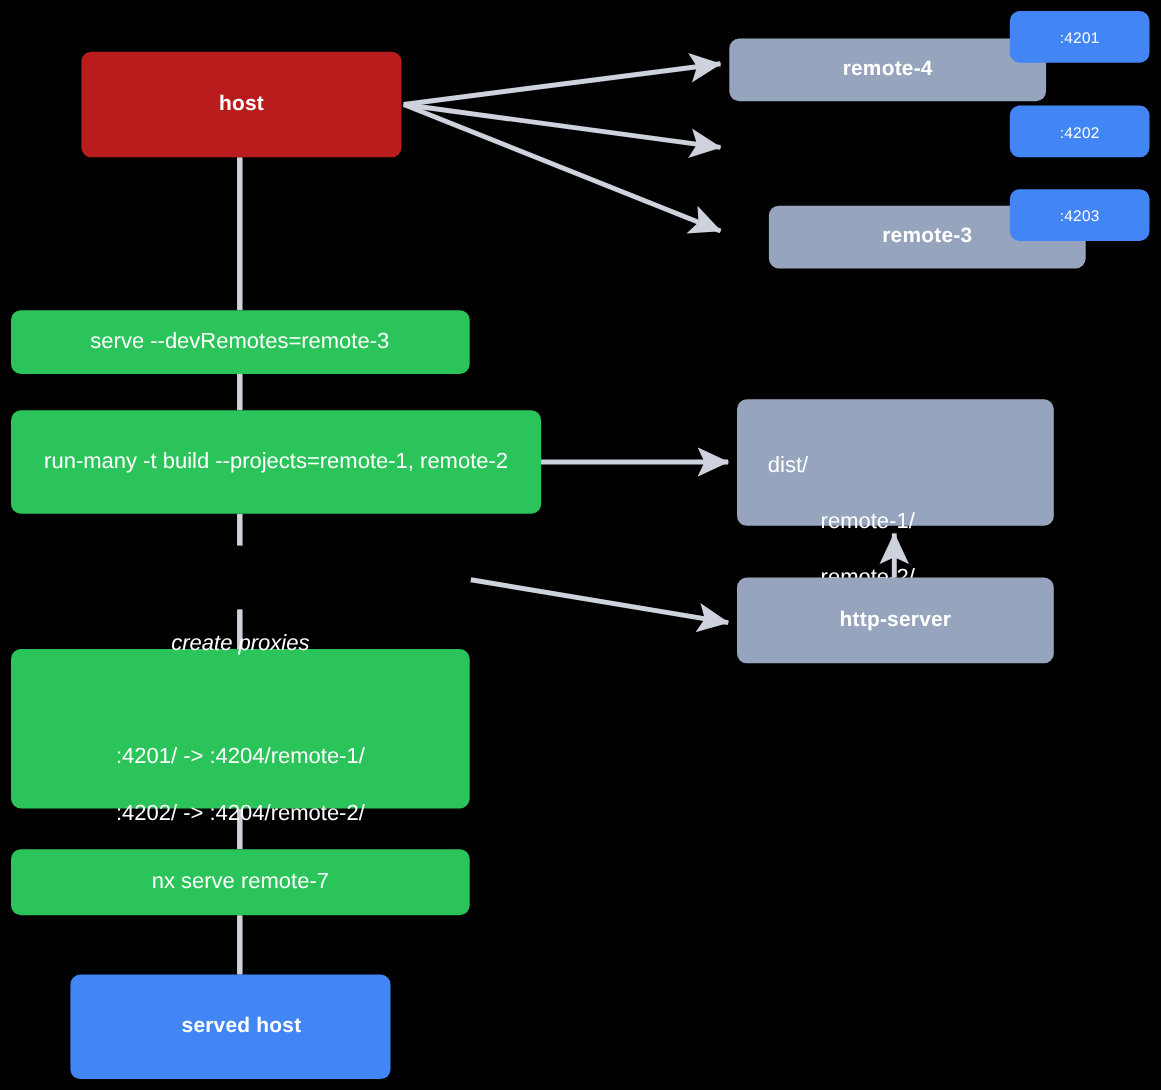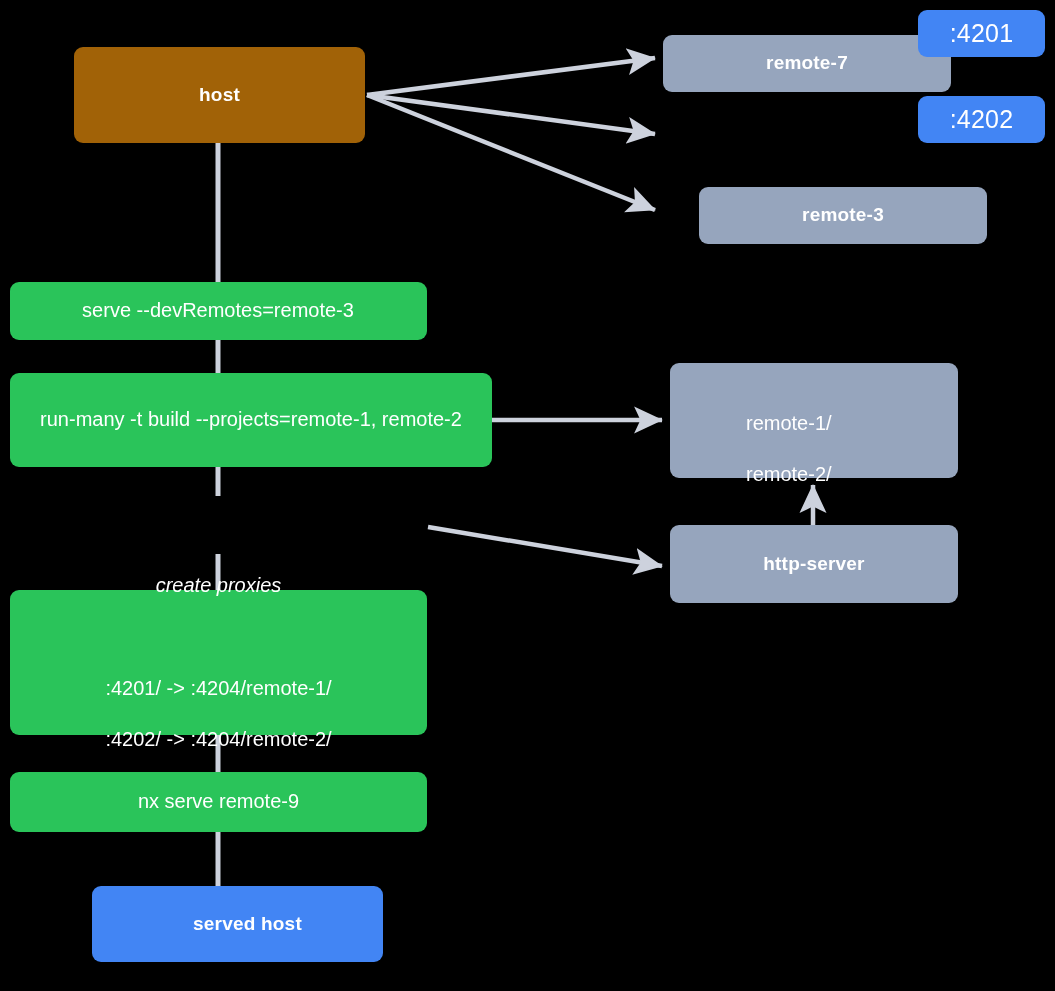--- a/index.html
+++ b/index.html
@@ -31,21 +31,21 @@
     border-radius: 9px;
     display: flex;
     align-items: center;
     justify-content: center;
     text-align: center;
     color: #ffffff;
     line-height: 1.28;
     white-space: pre-line;
   }
   .node.host {
-    background: #a16207;
+    background: #b91c1c;
     font-weight: bold;
     font-size: 19px;
     letter-spacing: 0.2px;
   }
   .node.servedhost {
     background: #4285f4;
     font-weight: bold;
     font-size: 19px;
     letter-spacing: 0.2px;
   }
@@ -73,21 +73,21 @@
   .artifact .line-child { display: block; padding-left: 48px; }
   .badge {
     position: absolute;
     box-sizing: border-box;
     background: #4285f4;
     color: #ffffff;
     border-radius: 9px;
     display: flex;
     align-items: center;
     justify-content: center;
-    font-size: 25px;
+    font-size: 14px;
     font-weight: 400;
     letter-spacing: 0.2px;
   }
   .proxy-title { display: block; font-style: italic; }
   .proxy-gap { display: block; height: 26px; }
   .proxy-line { display: block; }
 </style>
 </head>
 <body>
 
@@ -120,32 +120,35 @@
     <line x1="428" y1="527" x2="662" y2="566" stroke="#cdd2dd" stroke-width="4.5" fill="none" marker-end="url(#ah)"></line>
 
     <line x1="813" y1="525" x2="813" y2="485" stroke="#cdd2dd" stroke-width="4.5" fill="none" marker-end="url(#ah)"></line>
   </svg>
 
   <div class="node host" style="left:74px; top:47px; width:291px; height:96px;">
     <span>host</span>
   </div>
 
   <div class="node remote" style="left:663px; top:35px; width:288px; height:57px;">
-    <span>remote-7</span>
+    <span>remote-4</span>
   </div>
   <div class="badge" style="left:918px; top:10px; width:127px; height:47px;">
     <span>:4201</span>
   </div>
 
   <div class="badge" style="left:918px; top:96px; width:127px; height:47px;text-align:right;">
     <span>:4202</span>
   </div>
 
   <div class="node remote" style="left:663px; top:187px; width:288px; height:57px;margin-left:36px;">
     <span>remote-3</span>
+  </div>
+  <div class="badge" style="left:918px; top:172px; width:127px; height:47px;">
+    <span>:4203</span>
   </div>
 
   <div class="node cmd" style="left:10px; top:282px; width:417px; height:58px;padding-left:13px;">
     <span>serve --devRemotes=remote-3</span>
   </div>
 
   <div class="node cmd" style="left:10px; top:373px; width:482px; height:94px;">
     <span>run-many -t build --projects=remote-1, remote-2</span>
   </div>
 
@@ -153,28 +156,29 @@
   <div class="node cmd" style="left:10px; top:590px; width:417px; height:145px;">
     <div>
       <span class="proxy-title">create proxies</span>
       <span class="proxy-gap"></span>
       <span class="proxy-line">:4201/ -&gt; :4204/remote-1/</span>
       <span class="proxy-line">:4202/ -&gt; :4204/remote-2/</span>
     </div>
   </div>
 
   <div class="node cmd" style="left:10px; top:772px; width:417px; height:60px;">
-    <span>nx serve remote-9</span>
+    <span>nx serve remote-7</span>
   </div>
 
-  <div class="node servedhost" style="left:92px; top:886px; width:291px; height:76px;padding-left:20px;">
+  <div class="node servedhost" style="left:64px; top:886px; width:291px; height:95px;padding-left:20px;">
     <span>served host</span>
   </div>
 
   <div class="node artifact" style="left:670px; top:363px; width:288px; height:115px;">
+    <span class="line-root">dist/</span>
     <span class="line-child">remote-1/</span>
     <span class="line-child">remote-2/</span>
   </div>
 
   <div class="node remote" style="left:670px; top:525px; width:288px; height:78px;">
     <span>http-server</span>
   </div>
 
 </div>
 

